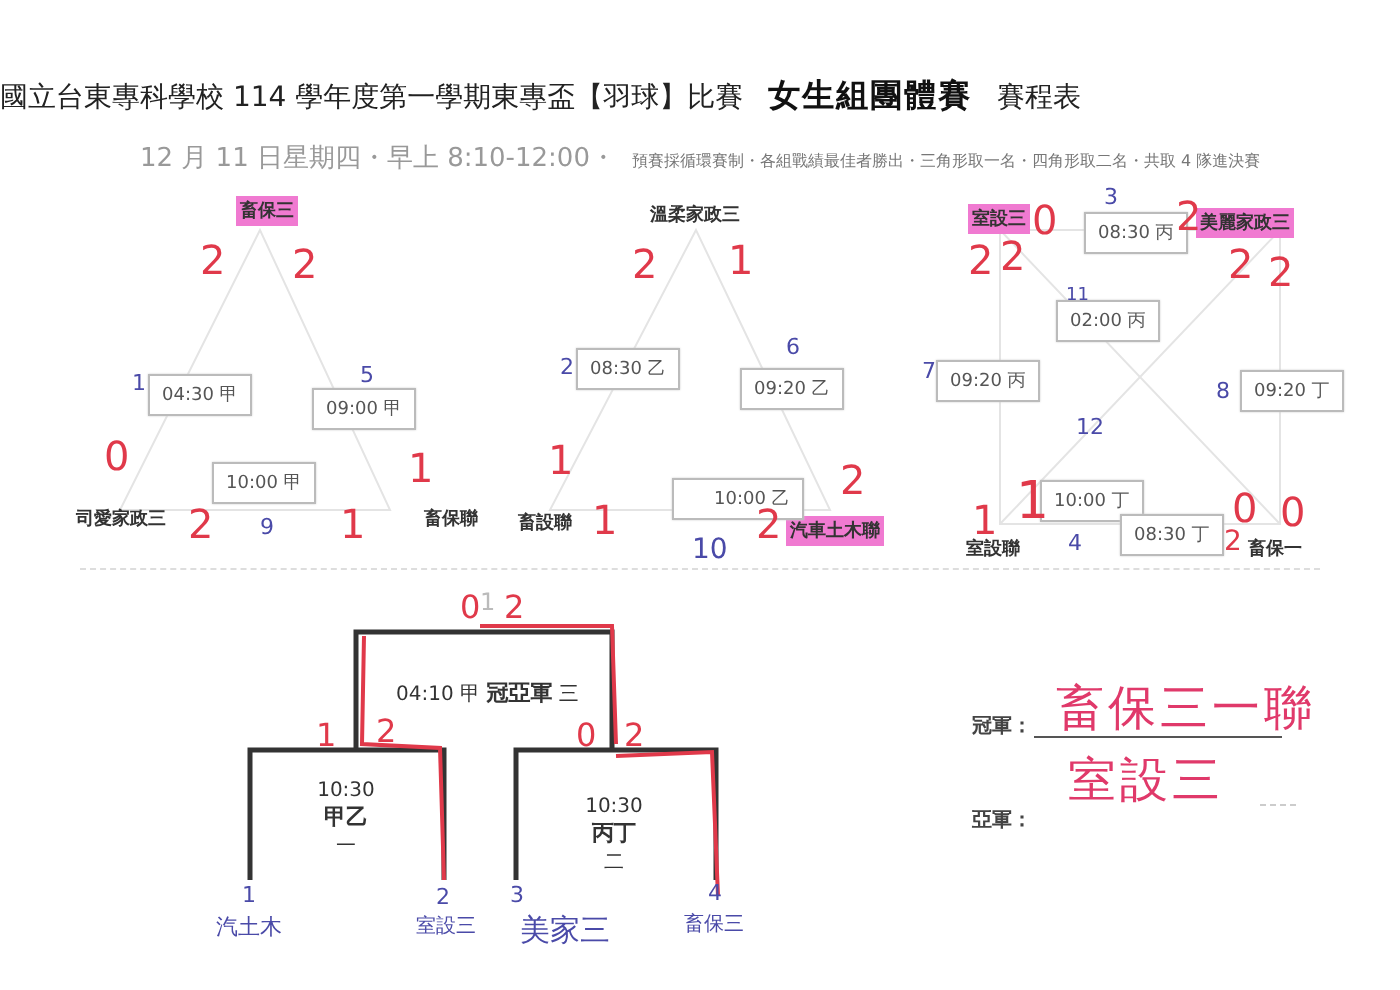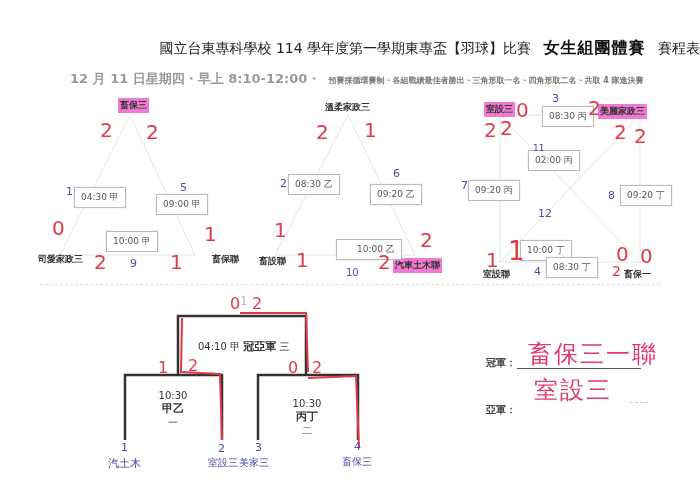--- a/index.html
+++ b/index.html
@@ -2,24 +2,24 @@
 <html><head>
 <meta charset="utf-8">
 <style>
   html, body { margin: 0; padding: 0; }
   body {
     width: 700px; height: 495px; background: #ffffff; position: relative; overflow: hidden;
     font-family: "DejaVu Sans", "Liberation Sans", sans-serif; color: #333;
   }
   .abs { position: absolute; }
   .title {
-    left: 0; top: 38px; width: 700px; text-align: right; font-size: 14px; color: #222; white-space: nowrap;
+    left: 0; top: 38px; width: 700px; text-align: left; font-size: 14px; color: #222; white-space: nowrap;
   }
   .title .bold { font-weight: bold; font-size: 16px; letter-spacing: 1px; color: #111; margin: 0 8px; }
-  .subtitle { left: 70px; top: 70px; font-size: 13px; color: #999; white-space: nowrap; font-weight: bold; }
+  .subtitle { left: 70px; top: 70px; font-size: 13px; color: #999; white-space: nowrap; }
   .subtitle .rules { font-size: 8px; color: #777; margin-left: 8px; }
   .box {
     position: absolute; border: 1px solid #bbb; background: #fff; font-size: 9px; color: #555;
     padding: 3px 6px; white-space: nowrap; box-shadow: 0 0 1px #ccc;
   }
   .team { position: absolute; font-size: 9px; color: #333; font-weight: bold; white-space: nowrap; }
   .hl { background: #f07ad1; padding: 1px 2px; }
   .red { position: absolute; color: #e0394a; font-family: "DejaVu Sans", sans-serif; font-size: 20px; line-height: 1; }
   .blue { position: absolute; color: #4a4aa8; font-size: 11px; line-height: 1; }
   svg.lines { position: absolute; left: 0; top: 0; }
@@ -85,38 +85,38 @@
 <div class="red" style="left:170px;top:252px;">1</div>
 
 <div class="team" style="left:325px;top:101px;">溫柔家政三</div>
 <div class="team" style="left:259px;top:255px;">畜設聯</div>
 <div class="team hl" style="left:393px;top:258px;">汽車土木聯</div>
 <div class="box" style="left:288px;top:174px;">08:30 乙</div>
 <div class="box" style="left:370px;top:184px;">09:20 乙</div>
 <div class="box" style="left:336px;top:239px;padding-left:20px;">10:00 乙</div>
 <div class="blue" style="left:280px;top:178px;">2</div>
 <div class="blue" style="left:393px;top:168px;">6</div>
-<div class="blue" style="left:346px;top:268px;font-size:10px;">10</div>
+<div class="blue" style="left:346px;top:268px;font-size:14px;">10</div>
 <div class="red" style="left:316px;top:122px;">2</div>
 <div class="red" style="left:364px;top:120px;">1</div>
 <div class="red" style="left:274px;top:220px;">1</div>
 <div class="red" style="left:296px;top:250px;">1</div>
 <div class="red" style="left:420px;top:230px;">2</div>
 <div class="red" style="left:378px;top:252px;">2</div>
 
 <div class="team hl" style="left:484px;top:102px;">室設三</div>
 <div class="team hl" style="left:598px;top:104px;">美麗家政三</div>
 <div class="team" style="left:483px;top:268px;">室設聯</div>
 <div class="team" style="left:624px;top:268px;">畜保一</div>
 <div class="box" style="left:542px;top:106px;">08:30 丙</div>
 <div class="box" style="left:528px;top:150px;">02:00 丙</div>
 <div class="box" style="left:468px;top:180px;">09:20 丙</div>
 <div class="box" style="left:620px;top:185px;">09:20 丁</div>
 <div class="box" style="left:520px;top:240px;">10:00 丁</div>
-<div class="box" style="left:546px;top:257px;">08:30 丁</div>
+<div class="box" style="left:560px;top:257px;">08:30 丁</div>
 <div class="blue" style="left:552px;top:93px;">3</div>
 <div class="blue" style="left:533px;top:144px;font-size:9px;">11</div>
 <div class="blue" style="left:461px;top:180px;">7</div>
 <div class="blue" style="left:608px;top:190px;">8</div>
 <div class="blue" style="left:538px;top:208px;">12</div>
 <div class="blue" style="left:534px;top:266px;">4</div>
 <div class="red" style="left:516px;top:100px;">0</div>
 <div class="red" style="left:484px;top:120px;">2</div>
 <div class="red" style="left:500px;top:118px;">2</div>
 <div class="red" style="left:588px;top:98px;">2</div>
@@ -151,21 +151,21 @@
   <div>10:30</div>
   <b>丙丁</b>
   <div>二</div>
 </div>
 
 <div class="hand" style="left:121px;top:441px;">1</div>
 <div class="hand" style="left:108px;top:456px;">汽土木</div>
 <div class="hand" style="left:218px;top:442px;">2</div>
 <div class="hand" style="left:208px;top:456px;font-size:10px;">室設三</div>
 <div class="hand" style="left:255px;top:441px;">3</div>
-<div class="hand" style="left:239px;top:456px;font-size:10px;">美家三</div>
+<div class="hand" style="left:260px;top:456px;font-size:15px;">美家三</div>
 <div class="hand" style="left:354px;top:440px;">4</div>
 <div class="hand" style="left:342px;top:455px;font-size:10px;">畜保三</div>
 
 <div class="champ-label" style="left:486px;top:356px;">冠軍：</div>
 <div class="abs" style="left:517px;top:368px;width:124px;border-top:1px solid #555;"></div>
 <div class="champ-val" style="left:528px;top:338px;">畜保三一聯</div>
 <div class="champ-label" style="left:486px;top:403px;">亞軍：</div>
 <div class="champ-val" style="left:534px;top:374px;">室設三</div>
 <div class="abs" style="left:630px;top:402px;width:18px;border-top:1px dashed #ccc;"></div>
 

